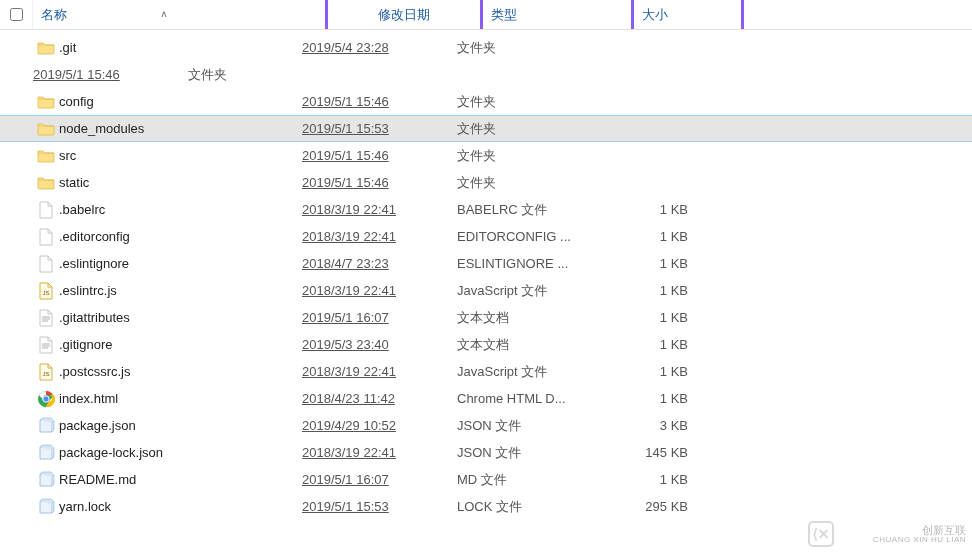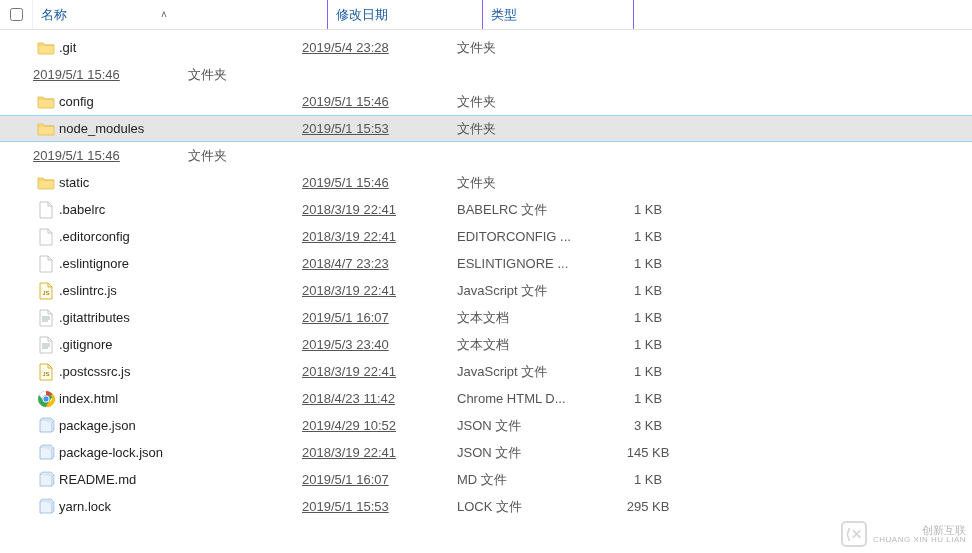--- a/index.html
+++ b/index.html
@@ -28,27 +28,27 @@
   justify-content:center;
   height:100%;
   border-right:1px solid #f0f0f0;
 }
 .check-col input{width:13px;height:13px;}
 .hcol{
   height:100%;
   display:flex;
   align-items:center;
   padding:0 8px;
-  border-right:1px solid #8b5cf6;
+  border-right:3px solid #8b5cf6;
   color:#1a5aa3;
   cursor:default;
   position:relative;
 }
 .hcol.name{flex:0 0 295px;}
-.hcol.date{flex:0 0 155px;}
+.hcol.date{flex:0 0 155px;justify-content:center;}
 .hcol.type{flex:0 0 151px;font-family:Liberation Serif, serif;}
 .hcol.size{flex:0 0 110px;}
 .sort-arrow{
   position:absolute;
   left:128px;
   font-size:10px;
   color:#555;
 }
 .list{padding-top:4px;}
 .row{
@@ -66,59 +66,62 @@
 }
 .icon-cell{
   width:26px;
   display:flex;
   align-items:center;
   justify-content:center;
 }
 .rname{flex:0 0 269px;display:flex;align-items:center;padding-left:0;}
 .rdate{flex:0 0 155px;color:#555;text-decoration:underline;}
 .rtype{flex:0 0 151px;color:#555;}
-.rsize{flex:0 0 110px;color:#555;text-align:center;padding-right:30px;}
+.rsize{flex:0 0 110px;color:#555;text-align:right;padding-right:30px;}
 .fname{color:#222;}
 .watermark{
   position:absolute;
   right:6px;
   bottom:6px;
   display:flex;
   align-items:center;
   gap:6px;
   opacity:.55;
   font-size:11px;
   color:#7a7a7a;
 }
 .watermark-badge{
   width:26px;height:26px;border:2px solid #bbb;border-radius:5px;
   display:flex;align-items:center;justify-content:center;
   font-weight:bold;color:#bbb;font-size:14px;
 }
 .watermark-text{display:flex;flex-direction:column;line-height:1.1;text-align:right;}
-.watermark-text span:last-child{font-size:8px;letter-spacing:.5px;}
+.watermark-text span:last-child{font-size:8px;letter-spacing:.5px;margin-left:33px;}
 svg{display:block;}
 </style>
 </head>
 <body>
 
 <div class="header">
   <div class="check-col">
     <input type="checkbox" style="">
   </div>
   <div class="hcol name">
     <span>名称</span>
     <span class="sort-arrow">˄</span>
   </div>
   <div class="hcol date">
     <span>修改日期</span>
   </div>
   <div class="hcol type">
     <span>类型</span>
   </div>
+  <div class="hcol size">
+    <span>大小</span>
+  </div>
 </div>
 
 <div class="list" id="list">
     <div class="row">
       <div class="rname">
         <div class="icon-cell">
           <svg width="18" height="18" viewBox="0 0 18 18">
             <path d="M1 4h5l2 2h9v8a1 1 0 0 1-1 1H2a1 1 0 0 1-1-1V4z" fill="#ffe08a" stroke="#d9b23c" stroke-width=".7"></path>
             <path d="M1 6h16" stroke="#d9b23c" stroke-width=".5"></path>
           </svg>
@@ -156,20 +159,29 @@
             <path d="M1 6h16" stroke="#d9b23c" stroke-width=".5"></path>
           </svg>
         </div>
         <span class="fname">node_modules</span>
       </div>
       <div class="rdate">2019/5/1 15:53</div>
       <div class="rtype">文件夹</div>
       <div class="rsize"></div>
     </div>
     <div class="row">
+      <div class="rname">
+        <div class="icon-cell">
+          <svg width="18" height="18" viewBox="0 0 18 18">
+            <path d="M1 4h5l2 2h9v8a1 1 0 0 1-1 1H2a1 1 0 0 1-1-1V4z" fill="#ffe08a" stroke="#d9b23c" stroke-width=".7"></path>
+            <path d="M1 6h16" stroke="#d9b23c" stroke-width=".5"></path>
+          </svg>
+        </div>
+        <span class="fname">src</span>
+      </div>
       <div class="rdate">2019/5/1 15:46</div>
       <div class="rtype">文件夹</div>
       <div class="rsize"></div>
     </div>
     <div class="row">
       <div class="rname">
         <div class="icon-cell">
           <svg width="18" height="18" viewBox="0 0 18 18">
             <path d="M1 4h5l2 2h9v8a1 1 0 0 1-1 1H2a1 1 0 0 1-1-1V4z" fill="#ffe08a" stroke="#d9b23c" stroke-width=".7"></path>
             <path d="M1 6h16" stroke="#d9b23c" stroke-width=".5"></path>

